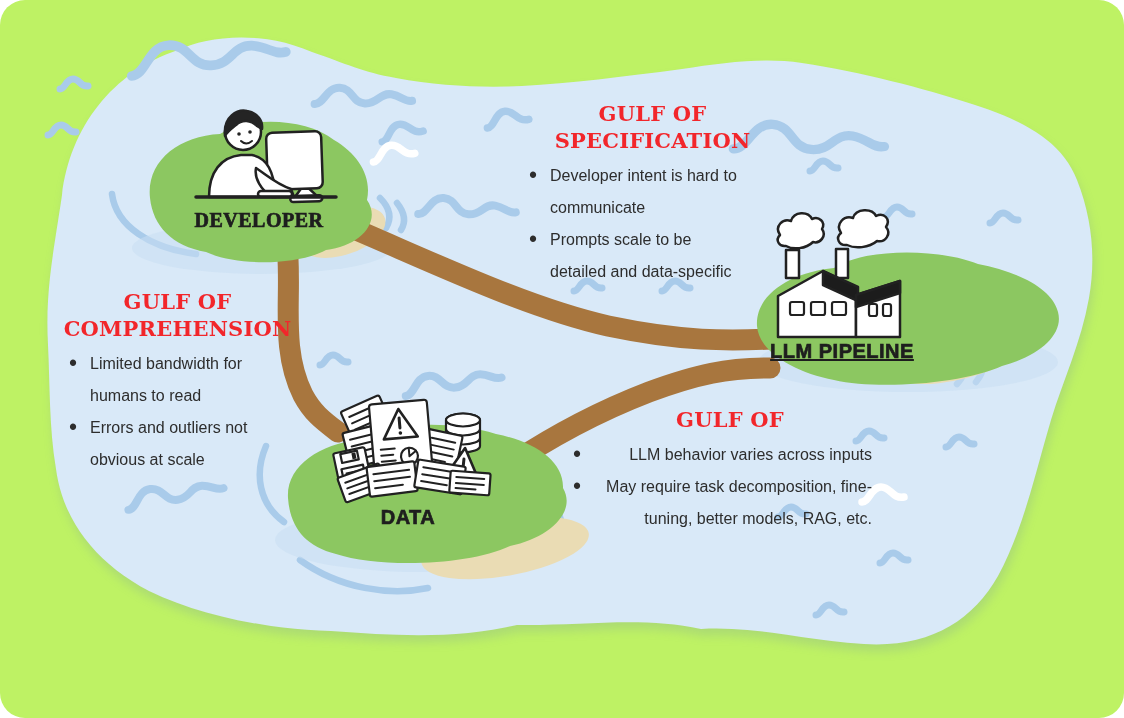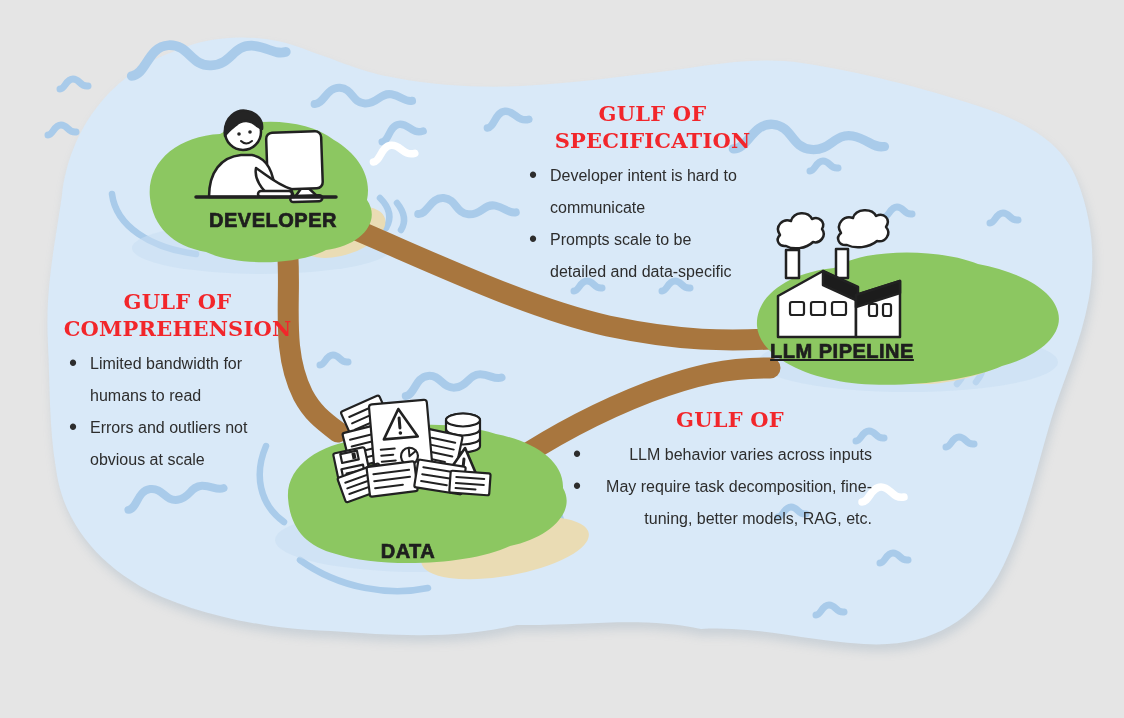--- a/index.html
+++ b/index.html
@@ -1,18 +1,18 @@
 <!DOCTYPE html>
 <html><head>
 <meta charset="utf-8">
 <style>
   html,body { margin:0; padding:0; background:#ffffff; }
   .stage {
     position:relative; width:1124px; height:718px; overflow:hidden;
-    background:#e5e5e5; font-family:"Liberation Sans", sans-serif;
+    background:#bef264; font-family:"Liberation Sans", sans-serif;border-radius:25px;
   }
   svg.art { position:absolute; left:0; top:0; width:1124px; height:718px; }
 
   .gulf { position:absolute; z-index:5; }
   .gulf-heading {
     font-family:"DejaVu Serif", serif; font-weight:bold;
     color:#f2262b; text-align:center; font-size:21px; line-height:27px;
     letter-spacing:0.2px;
   }
   .gulf-bullets {
@@ -28,23 +28,23 @@
   .gulf-comp { left:40px;  top:288px; width:275px; }
   .gulf-comp .gulf-bullets { margin-left:28px; width:200px; }
   .gulf-gen  { left:562px; top:406px; width:336px; }
   .gulf-gen .gulf-bullets  { margin-left:10px; width:300px;text-align:right; }
 
   .island-label {
     position:absolute; z-index:6; transform:translateX(-50%);
     font-weight:bold; color:#1e1e1e; font-size:20px; letter-spacing:0.5px;
     -webkit-text-stroke:0.7px #1e1e1e; white-space:nowrap;
   }
-  .label-dev  { left:273px; top:209px; }
+  .label-dev  { left:259px; top:209px;font-family:Liberation Serif, serif; }
   .label-llm  { left:842px; top:340px;text-decoration:underline; }
-  .label-data { left:408px; top:540px; }
+  .label-data { left:408px; top:506px; }
 </style>
 </head>
 <body>
 
 <div class="stage">
 
   <svg class="art" viewBox="0 0 1124 718" aria-hidden="true">
 
     <g>
       <path fill="#D9E9F8" style="filter:drop-shadow(2px 7px 5px rgba(110,140,170,0.22))" d="

